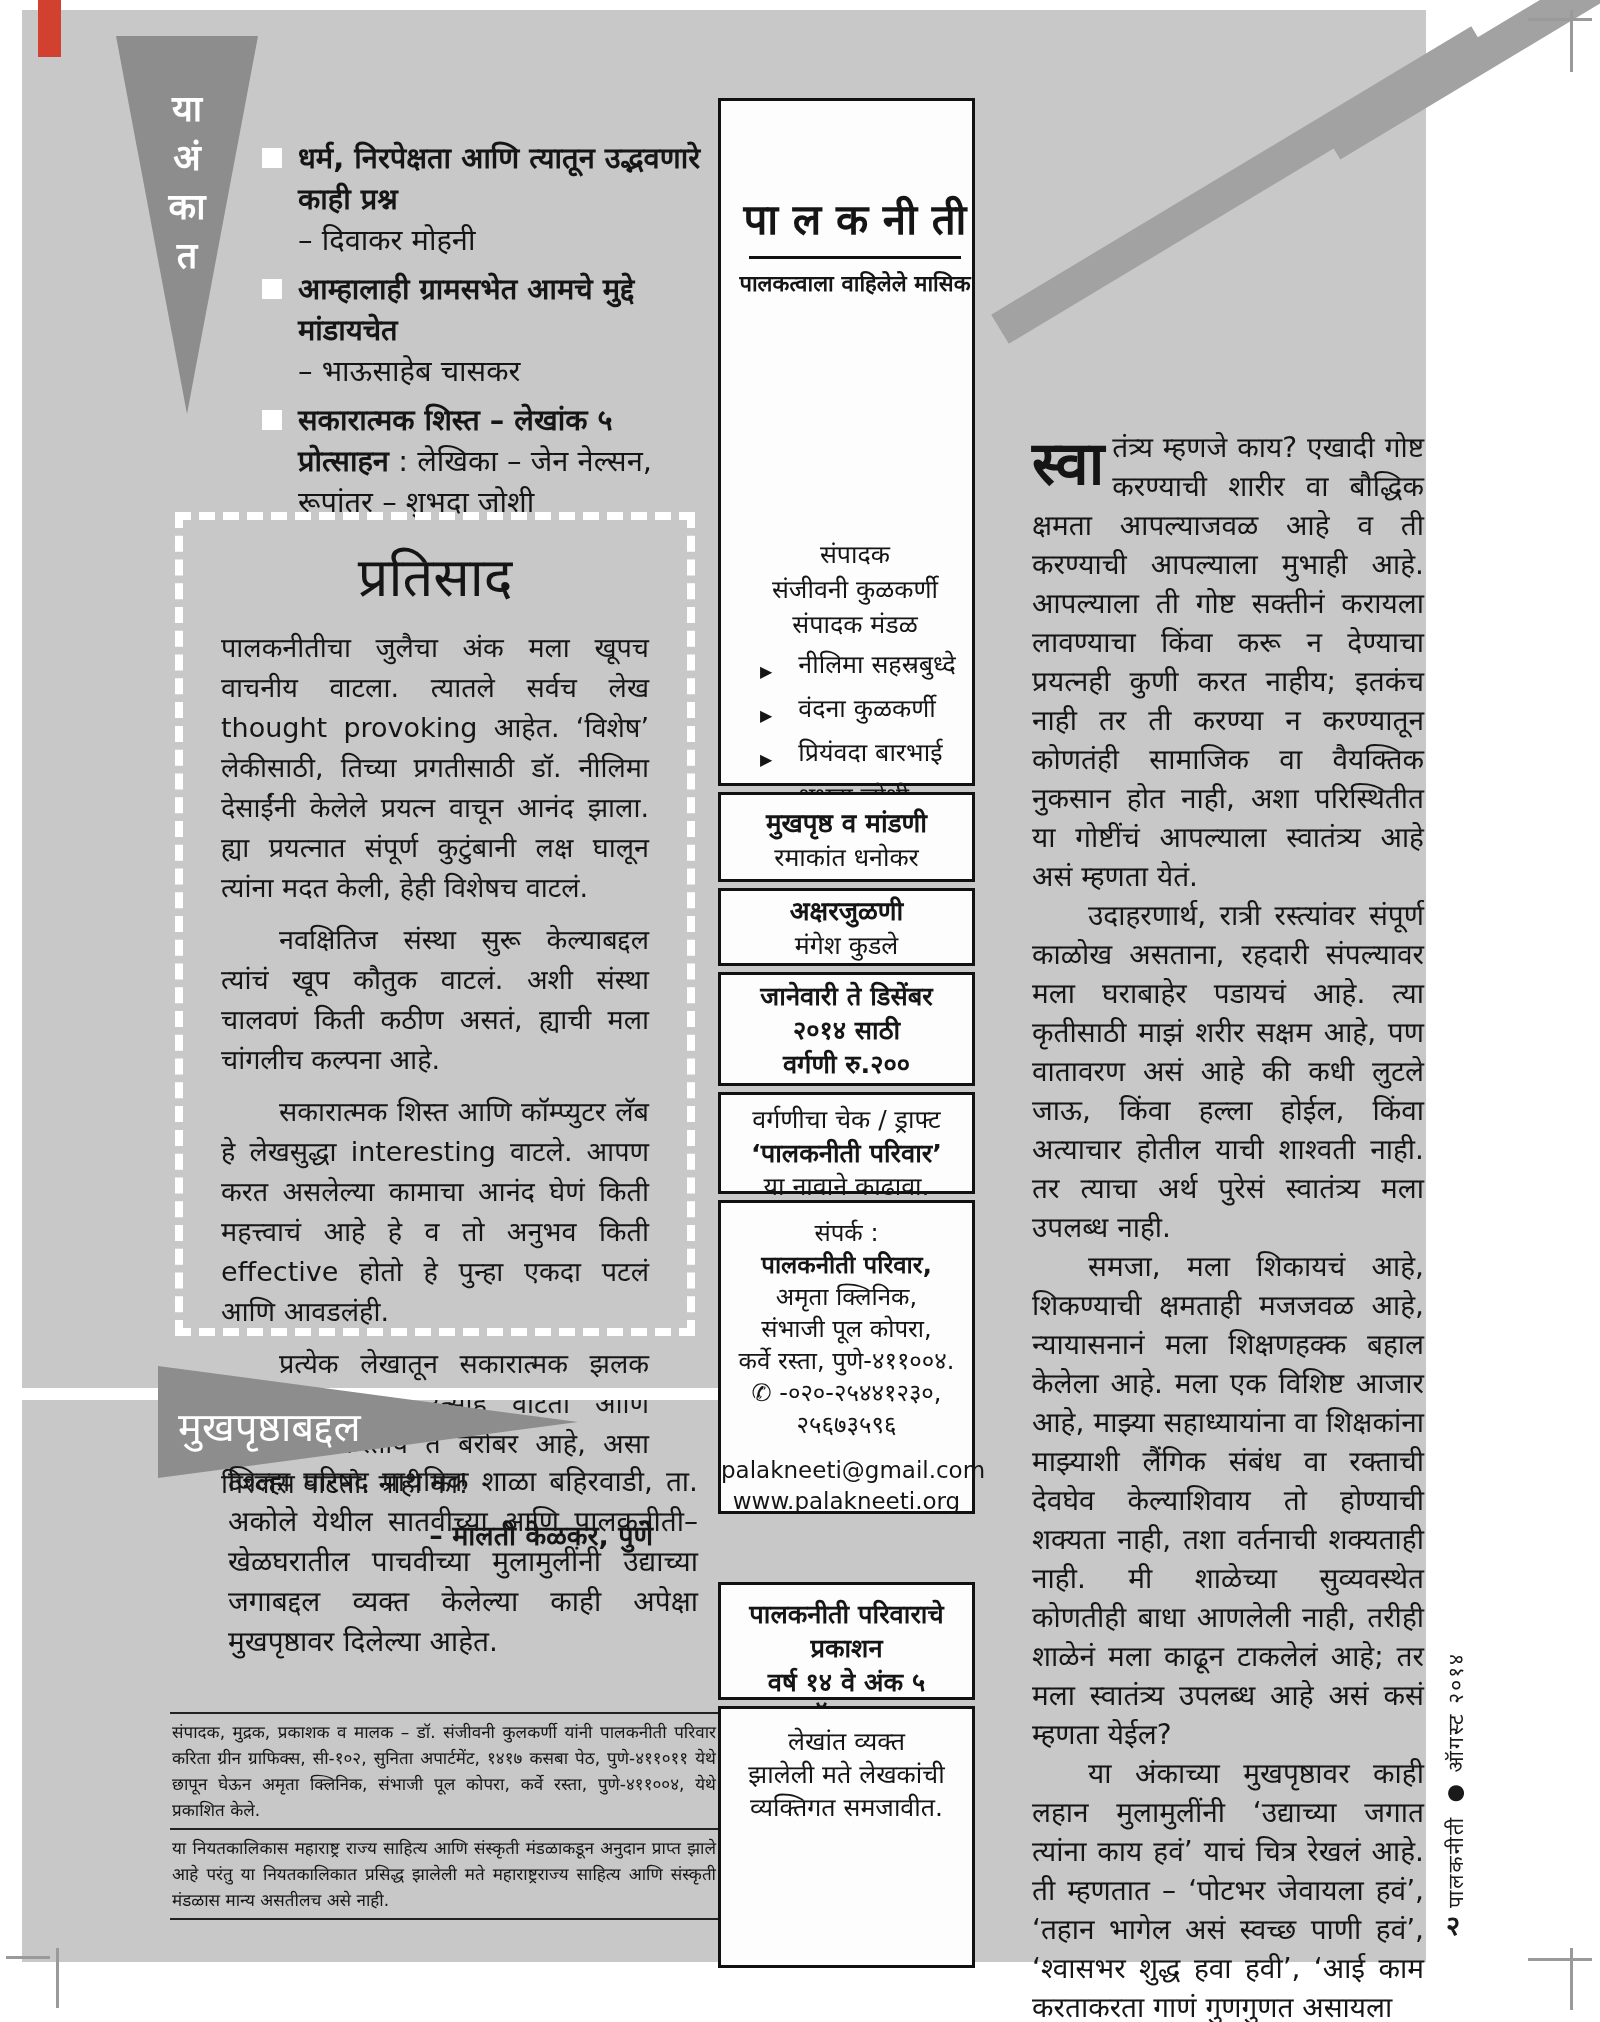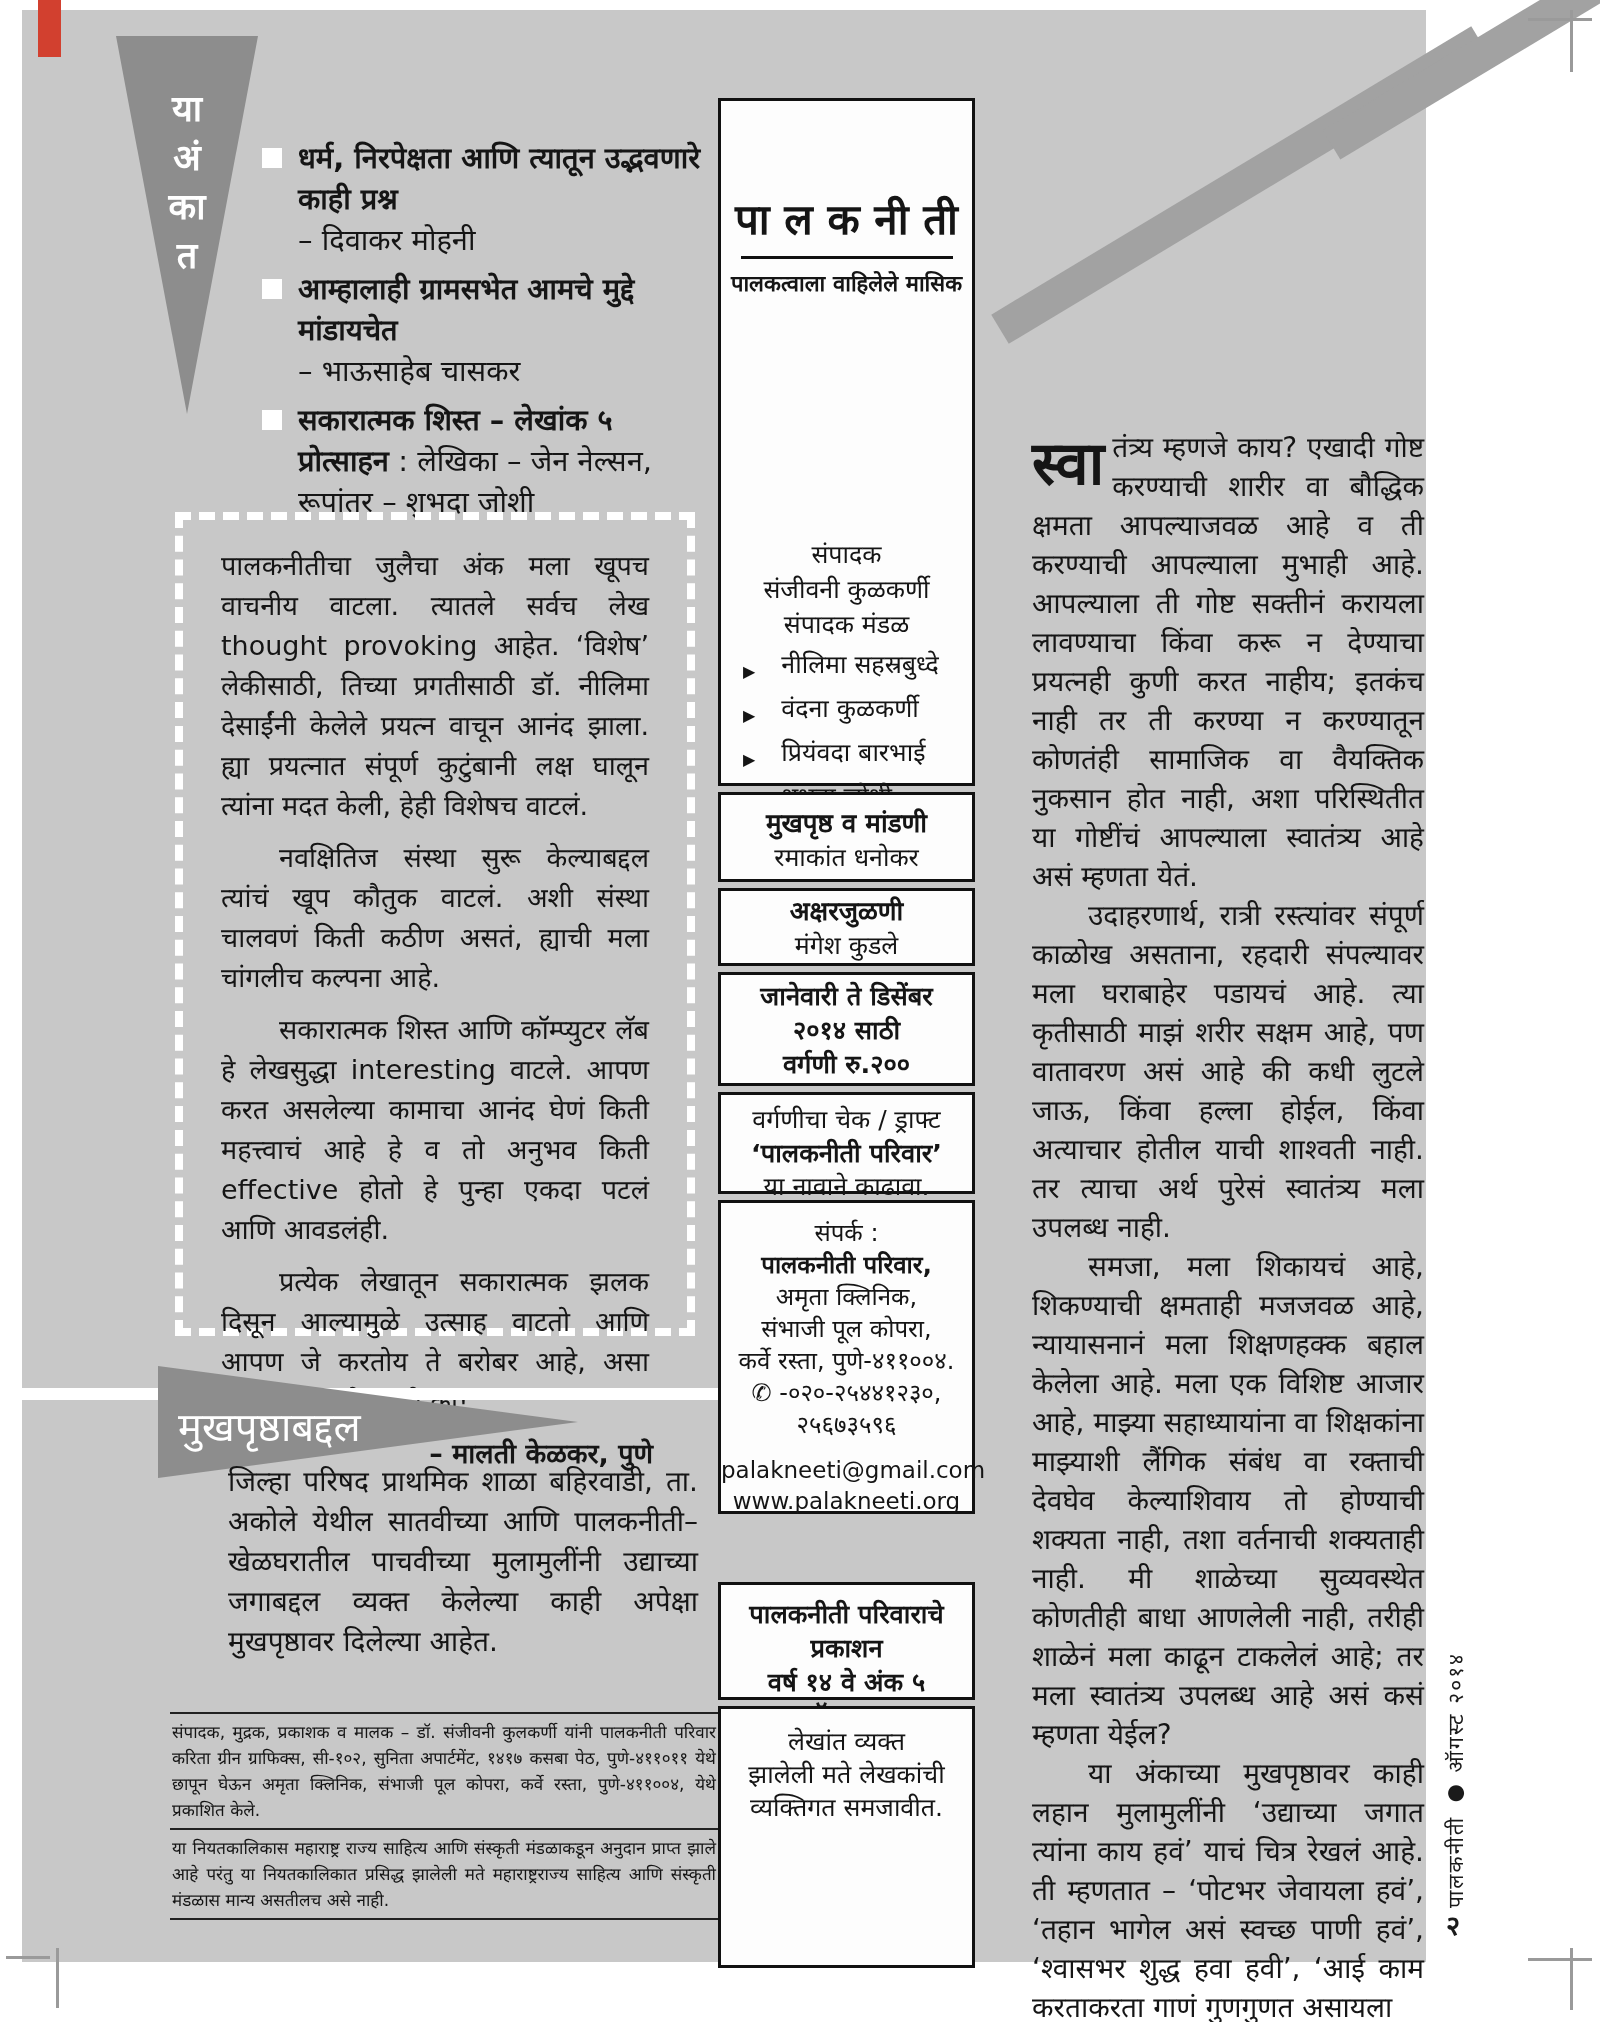--- a/index.html
+++ b/index.html
@@ -40,21 +40,21 @@
   #cover-body{position:absolute;left:228px;top:1462px;width:470px;font-size:28px;line-height:40px;text-align:justify;}
 
   
   #imprint{position:absolute;left:170px;top:1712px;width:548px;font-size:17px;line-height:26px;text-align:justify;}
   #imprint .imp1{border-top:2px solid #222;border-bottom:2px solid #222;padding:5px 2px;margin:0;}
   #imprint .imp2{border-bottom:2px solid #222;padding:5px 2px;margin:0;}
 
   
   .mbox{position:absolute;left:718px;width:257px;background:#fdfdfd;border:3px solid #111;
         box-sizing:border-box;text-align:center;}
-  #boxA{top:98px;height:688px;}
+  #boxA{top:98px;height:688px;padding-left:17px;}
   .mast-title{margin-top:88px;font-size:42px;font-weight:bold;white-space:nowrap;}
   .mast-rule{width:212px;height:3px;background:#111;margin:10px auto 8px;}
   .mast-tagline{font-size:22px;font-weight:bold;}
   .mast-editor{margin-top:240px;font-size:25px;line-height:35px;}
   .board{text-align:left;padding-left:22px;margin-top:4px;}
   .board-row{display:flex;gap:26px;font-size:25px;line-height:37px;align-items:flex-start;}
   .tri-bullet{font-size:16px;padding-top:7px;flex:none;}
   #boxB{top:792px;height:90px;padding-top:10px;}
   #boxC{top:888px;height:78px;padding-top:2px;}
   #boxD{top:972px;height:114px;padding-top:4px;}
@@ -125,20 +125,21 @@
       <div class="sq"></div>
       <div class="toc-text">
         <div class="b">सकारात्मक शिस्त – लेखांक ५</div>
         <div><span class="b">प्रोत्साहन</span><span> : लेखिका – जेन नेल्सन,</span></div>
         <div>रूपांतर – शुभदा जोशी</div>
       </div>
     </div>
   </div>
 
   <div id="pratisaad">
+    <div class="title">प्रतिसाद</div>
     <p>पालकनीतीचा जुलैचा अंक मला खूपच वाचनीय वाटला. त्यातले सर्वच लेख thought provoking आहेत. ‘विशेष’ लेकीसाठी, तिच्या प्रगतीसाठी डॉ. नीलिमा देसाईंनी केलेले प्रयत्न वाचून आनंद झाला. ह्या प्रयत्नात संपूर्ण कुटुंबानी लक्ष घालून त्यांना मदत केली, हेही विशेषच वाटलं.</p>
     <p class="ind">नवक्षितिज संस्था सुरू केल्याबद्दल त्यांचं खूप कौतुक वाटलं. अशी संस्था चालवणं किती कठीण असतं, ह्याची मला चांगलीच कल्पना आहे.</p>
     <p class="ind">सकारात्मक शिस्त आणि कॉम्प्युटर लॅब हे लेखसुद्धा interesting वाटले. आपण करत असलेल्या कामाचा आनंद घेणं किती महत्त्वाचं आहे हे व तो अनुभव किती effective होतो हे पुन्हा एकदा पटलं आणि आवडलंही.</p>
     <p class="ind">प्रत्येक लेखातून सकारात्मक झलक दिसून आल्यामुळे उत्साह वाटतो आणि आपण जे करतोय ते बरोबर आहे, असा विश्वास वाटतो. नाही का!</p>
     <div class="sig">– मालती केळकर, पुणे</div>
   </div>
 
   <div id="wstripe"></div>
   <div id="cover-arrow"></div>
   <div id="cover-heading">मुखपृष्ठाबद्दल</div>

